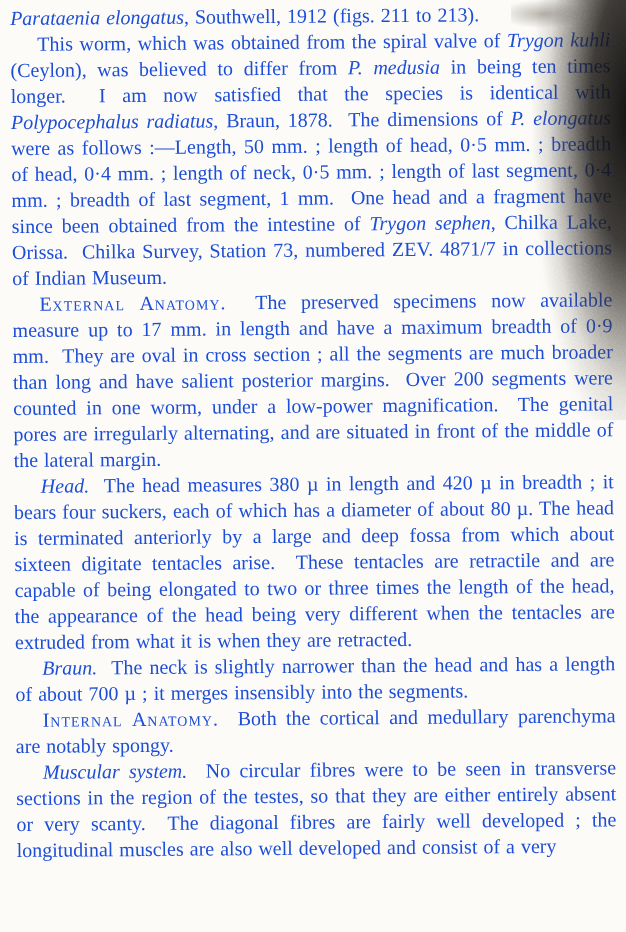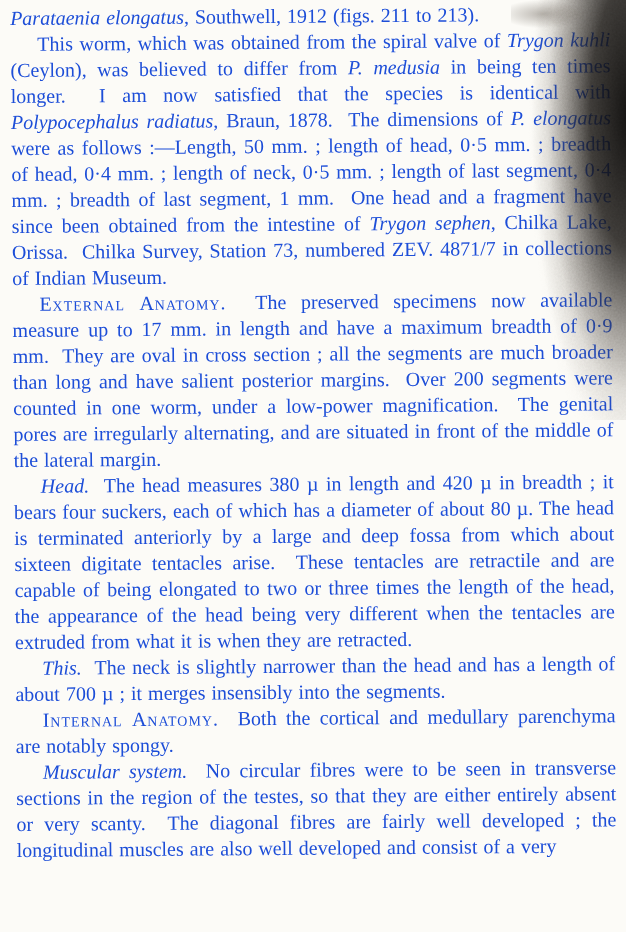--- a/index.html
+++ b/index.html
@@ -66,21 +66,21 @@
   <div class="text-block">
 
     <p class="heading"><span class="i">Parataenia elongatus</span><span>, Southwell, 1912 (figs. 211 to 213).</span></p>
 
     <p class="para"><span>This worm, which was obtained from the spiral valve of </span><span class="i">Trygon kuhli</span><span> (Ceylon), was believed to differ from </span><span class="i">P. medusia</span><span> in being ten times longer.&nbsp; I am now satisfied that the species is identical with </span><span class="i">Polypocephalus radiatus</span><span>, Braun, 1878.&nbsp; The dimensions of </span><span class="i">P. elongatus</span><span> were as follows&nbsp;:—Length, 50 mm.&nbsp;; length of head, 0·5 mm.&nbsp;; breadth of head, 0·4 mm.&nbsp;; length of neck, 0·5 mm.&nbsp;; length of last segment, 0·4 mm.&nbsp;; breadth of last segment, 1 mm.&nbsp; One head and a fragment have since been obtained from the intestine of </span><span class="i">Trygon sephen</span><span>, Chilka Lake, Orissa.&nbsp; Chilka Survey, Station 73, numbered ZEV. 4871/7 in collections of Indian Museum.</span></p>
 
     <p class="para"><span class="sc">External Anatomy.</span><span>&nbsp; The preserved specimens now available measure up to 17 mm. in length and have a maximum breadth of 0·9 mm.&nbsp; They are oval in cross section&nbsp;; all the segments are much broader than long and have salient posterior margins.&nbsp; Over 200 segments were counted in one worm, under a low-power magnification.&nbsp; The genital pores are irregularly alternating, and are situated in front of the middle of the lateral margin.</span></p>
 
     <p class="para"><span class="i">Head.</span><span>&nbsp; The head measures 380&nbsp;µ in length and 420&nbsp;µ in breadth&nbsp;; it bears four suckers, each of which has a diameter of about 80&nbsp;µ. The head is terminated anteriorly by a large and deep fossa from which about sixteen digitate tentacles arise.&nbsp; These tentacles are retractile and are capable of being elongated to two or three times the length of the head, the appearance of the head being very different when the tentacles are extruded from what it is when they are retracted.</span></p>
 
-    <p class="para"><span class="i">This.</span><span>&nbsp; The neck is slightly narrower than the head and has a length of about 700&nbsp;µ&nbsp;; it merges insensibly into the segments.</span></p>
+    <p class="para"><span class="i">Braun.</span><span>&nbsp; The neck is slightly narrower than the head and has a length of about 700&nbsp;µ&nbsp;; it merges insensibly into the segments.</span></p>
 
     <p class="para"><span class="sc">Internal Anatomy.</span><span>&nbsp; Both the cortical and medullary parenchyma are notably spongy.</span></p>
 
     <p class="para"><span class="i">Muscular system.</span><span>&nbsp; No circular fibres were to be seen in transverse sections in the region of the testes, so that they are either entirely absent or very scanty.&nbsp; The diagonal fibres are fairly well developed&nbsp;; the longitudinal muscles are also well developed and consist of a very</span></p>
 
   </div>
 
   <div class="gutter-shadow"></div>
 
   <svg class="grain-overlay" width="115" height="420" xmlns="http://www.w3.org/2000/svg">

